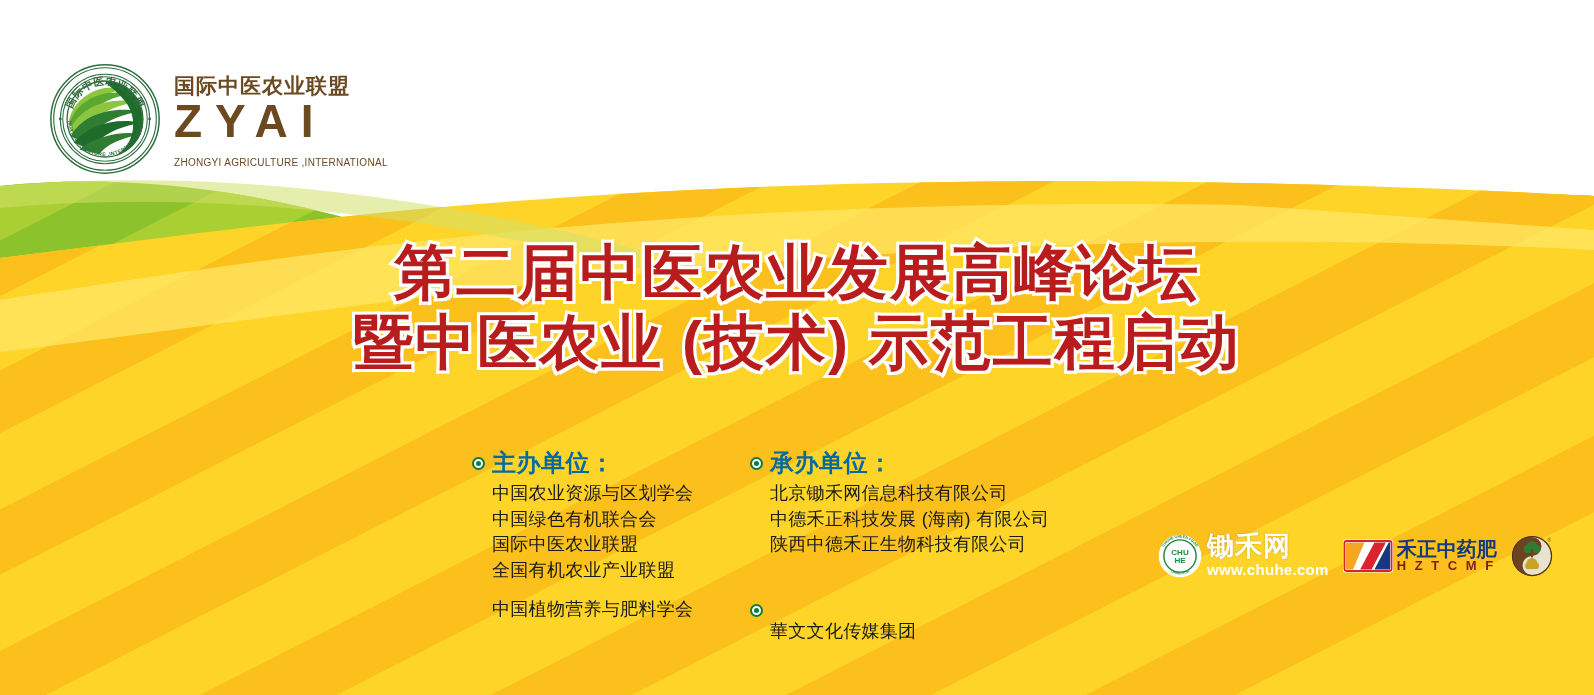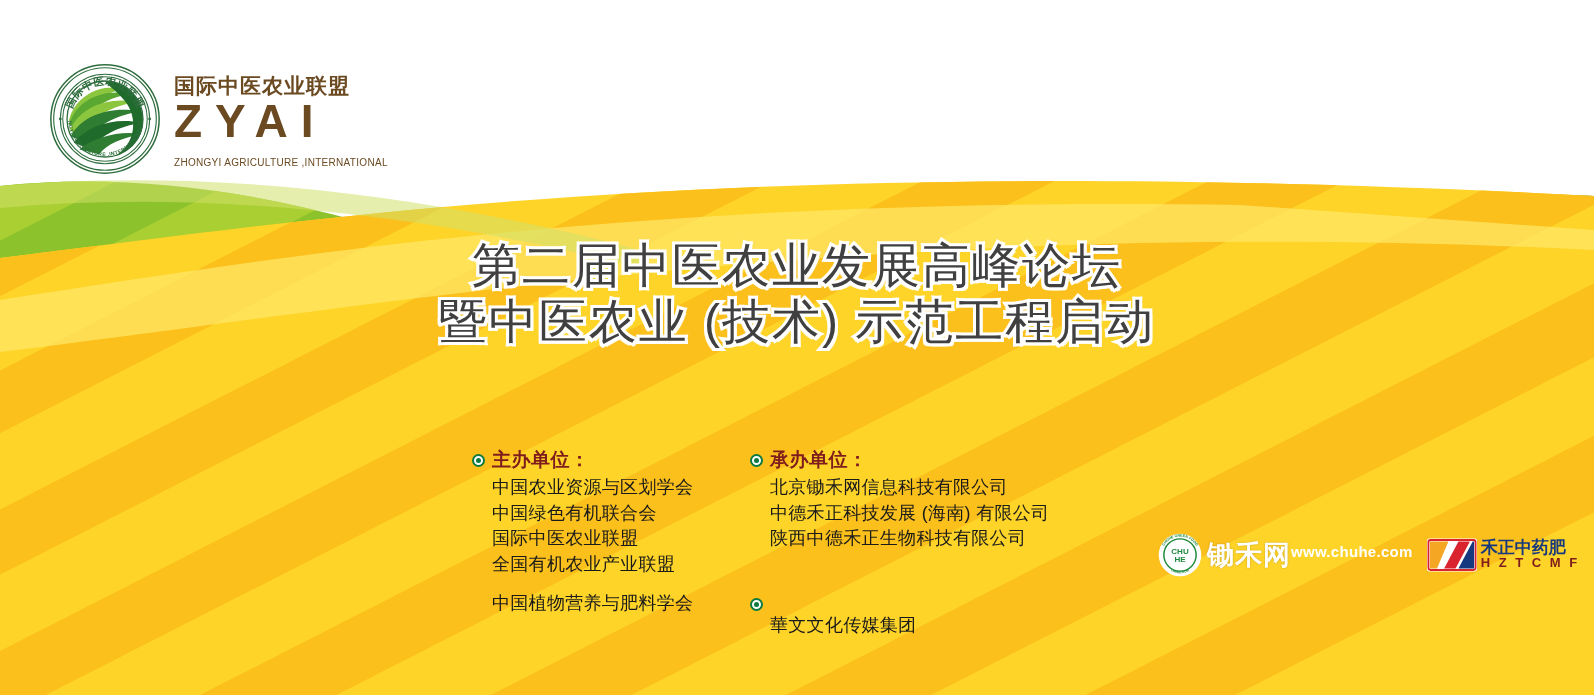--- a/index.html
+++ b/index.html
@@ -78,23 +78,23 @@
   #title-block {
     position: absolute;
     left: 0;
     top: 238px;
     width: 1594px;
     text-align: center;
     z-index: 20;
     pointer-events: none;
   }
   .title-line {
-    font-size: 48px;
-    font-weight: normal;
-    color: #404040;
+    font-size: 60px;
+    font-weight: bold;
+    color: #b91c1c;
     letter-spacing: 2px;
     line-height: 1.17;
     white-space: nowrap;
     -webkit-text-stroke: 6px #ffffff;
     paint-order: stroke fill;
     text-shadow:
       3px 3px 0 rgba(255,255,255,0.9),
       -3px 3px 0 rgba(255,255,255,0.9);
   }
 
@@ -136,23 +136,23 @@
   }
   .bullet::after {
     content: "";
     position: absolute;
     left: 2px; top: 2px;
     width: 5px; height: 5px;
     border-radius: 50%;
     background: #0c7a3e;
   }
   .credit-title {
-    font-size: 19px;
+    font-size: 24px;
     font-weight: bold;
-    color: #7f1d1d;
+    color: #0369a1;
     white-space: nowrap;
     letter-spacing: 0.5px;
   }
   .credit-item {
     font-size: 18px;
     color: #1a1a1a;
     white-space: nowrap;
     line-height: 1.42;
     padding-left: 20px;
     letter-spacing: 0.3px;
@@ -166,38 +166,38 @@
     display: flex;
     align-items: center;
     gap: 14px;
     z-index: 20;
   }
   .sponsor { display: flex; align-items: center; }
 
   
   #sponsor-chuhe { gap: 5px; }
   .chuhe-seal { width: 44px; height: 44px; flex: none; }
-  .chuhe-words { display: flex; flex-direction: row; align-items: flex-start; }
+  .chuhe-words { display: flex; flex-direction: column; align-items: flex-start; }
   .chuhe-cn {
     font-size: 27px; font-weight: bold; color: #ffffff;
     line-height: 1; letter-spacing: 1px; white-space: nowrap;
     text-shadow: 0 0 2px rgba(0,0,0,0.25);
   }
   .chuhe-url {
     font-size: 15px; font-weight: bold; color: #ffffff;
     line-height: 1.2; letter-spacing: 0.3px; white-space: nowrap;
     margin-top: 1px;
   }
 
   
   #sponsor-hzt { gap: 4px; }
   .hzt-mark { width: 50px; height: 34px; flex: none; }
   .hzt-words { display: flex; flex-direction: column; align-items: flex-start; }
   .hzt-cn {
-    font-size: 17px; font-weight: bold; color: #16387e;
+    font-size: 20px; font-weight: bold; color: #16387e;
     line-height: 1; letter-spacing: 0px; white-space: nowrap;
   }
   .hzt-en {
     font-size: 13px; font-weight: bold; color: #7f1d1d;
     line-height: 1.15; letter-spacing: 2.5px; white-space: nowrap;
   }
 
   
   .emblem { width: 42px; height: 42px; flex: none; }
 </style>

